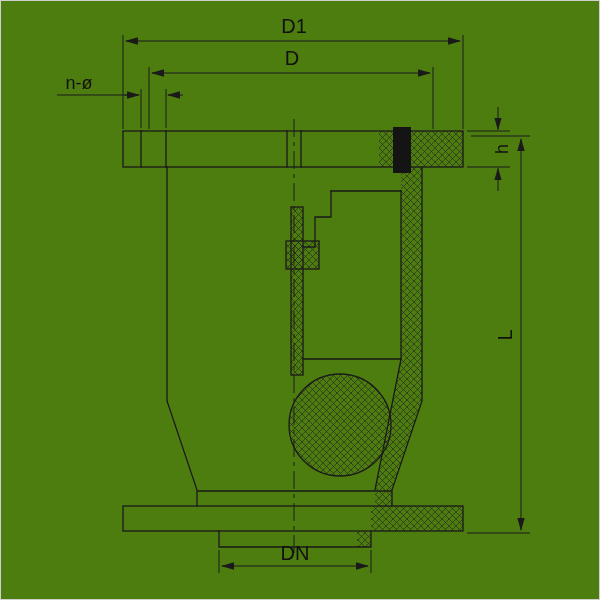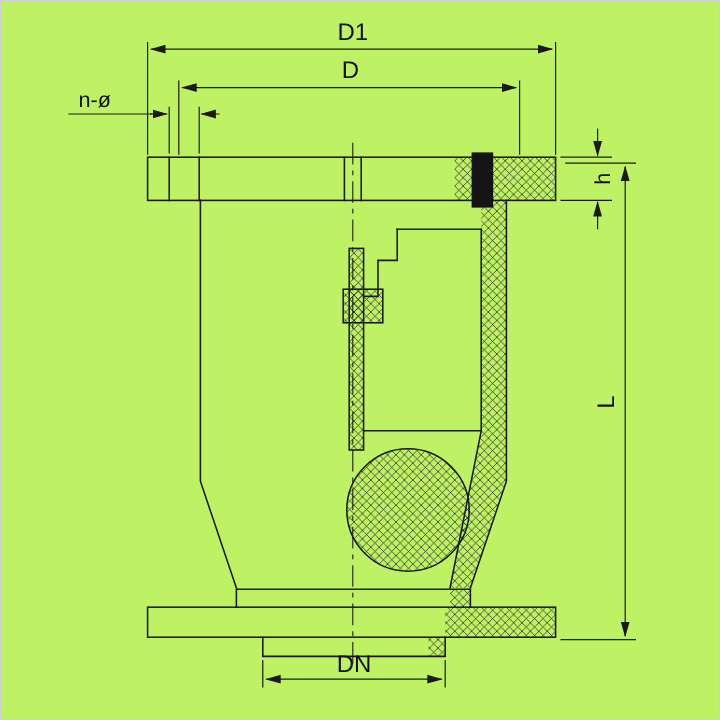--- a/index.html
+++ b/index.html
@@ -5,21 +5,21 @@
   html, body {
     margin: 0;
     padding: 0;
     background: #ffffff;
     font-family: "Liberation Sans", sans-serif;
   }
   .frame {
     width: 598px;
     height: 598px;
     border: 1px solid #cfcfcf;
-    background: #bef264;
+    background: #4d7c0f;
     position: relative;
     overflow: hidden;
   }
   svg { display: block; }
   .obj  { stroke: #1a1a1a; stroke-width: 1.3; fill: none; stroke-linecap: square; }
   .thin { stroke: #1a1a1a; stroke-width: 1;   fill: none; }
   .dim  { stroke: #1a1a1a; stroke-width: 1;   fill: none; }
   .cl   { stroke: #1a1a1a; stroke-width: 0.9; fill: none; stroke-dasharray: 18 5 4 5; }
   .hatchfill { fill: url(#xh); stroke: none; }
   .hatchout  { fill: url(#xh); stroke: #1a1a1a; stroke-width: 1.3; }

